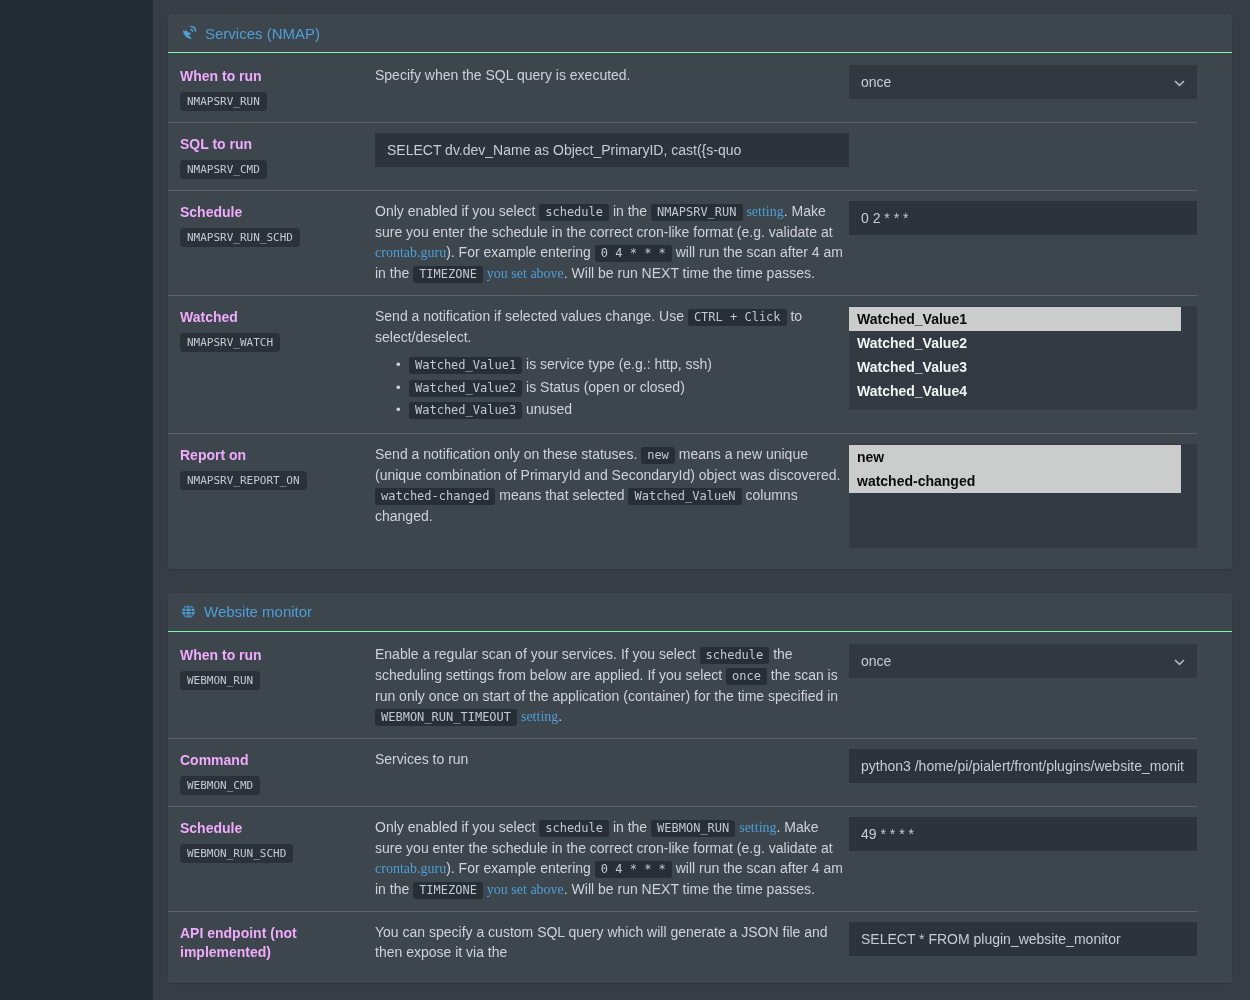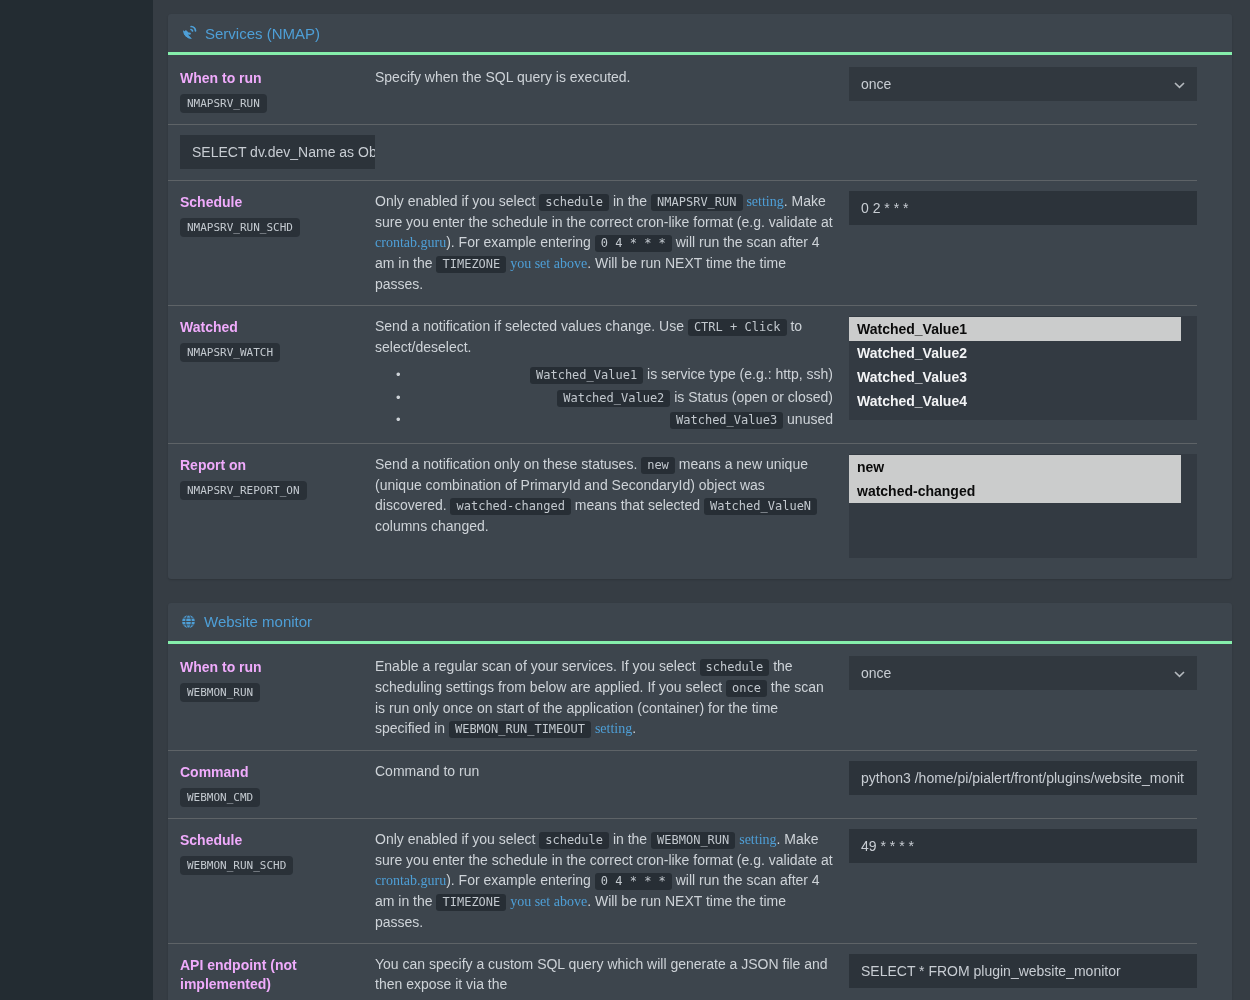--- a/index.html
+++ b/index.html
@@ -12,46 +12,46 @@
   .layout{display:flex;width:1250px;height:1000px;}
   .sidebar{width:153px;flex:none;background:#232c32;}
   .content{flex:1;box-sizing:border-box;padding:14px 18px 0 15px;overflow:hidden;}
 
   .card{
     background:#3d454d;border-radius:3px;margin-bottom:24px;
     box-shadow:0 1px 2px rgba(0,0,0,.15);
   }
   .card-header{
     height:38px;display:flex;align-items:center;gap:8px;
-    padding:0 13px;border-bottom:3px solid #86efac;
+    padding:0 13px;border-bottom:1px solid #86efac;
     color:var(--accent,#4e9fd7);font-size:15px;
   }
   .card-header .hicon{display:flex;align-items:center;}
   .card-body{padding:1px 0 10px;}
 
   .srow{
     display:grid;grid-template-columns:195px 474px 348px;
     padding:11px 35px 11px 12px;position:relative;
   }
   .srow + .srow::before{
     content:"";position:absolute;left:0;right:35px;top:0;height:1px;background:#5e6367;
   }
   .c1 .lbl{font-weight:bold;color:#f0abfc;font-size:14px;line-height:19px;padding-top:2px;}
   .key{
     display:inline-block;margin-top:6px;background:#2a3138;border-radius:4px;
     padding:3px 7px;font-family:"DejaVu Sans Mono",monospace;font-size:11px;color:#c4cad0;
   }
-  .c2{color:#ced3d8;font-size:14px;line-height:20px;padding-right:16px;}
+  .c2{color:#ced3d8;font-size:14px;line-height:20px;}
   .codei{
     background:#272e35;border-radius:3px;padding:1px 6px 2px;
     font-family:"DejaVu Sans Mono",monospace;font-size:12px;color:#c2c8ce;white-space:nowrap;
   }
   .dlink{color:var(--accent,#4e9fd7);text-decoration:none;font-family:Liberation Serif, serif;}
   .blist{margin:7px 0 0;padding-left:34px;list-style:none;}
-  .blist li{line-height:21.5px;position:relative;text-align:right;}
+  .blist li{line-height:21.5px;position:relative;}
   .blist li::before{content:"\2022";position:absolute;left:-13px;top:0;color:#ced3d8;font-size:13px;}
 
   .sel{
     height:34px;background:#31383f;display:flex;align-items:center;justify-content:space-between;
     padding:0 12px;color:#c8cdd3;font-size:14px;cursor:default;
   }
   .tin{
     height:34px;background:#2c333a;display:flex;align-items:center;
     padding:0 12px;color:#c8cdd3;font-size:14px;white-space:nowrap;overflow:hidden;
   }
@@ -91,20 +91,21 @@
               <div class="c3">
                 <div class="sel">
                   <span class="selval">once</span>
                   <span class="chev"><svg width="11" height="7" viewBox="0 0 11 7">
                       <path d="M1 1 L5.5 5.4 L10 1" fill="none" stroke="#b4b9be" stroke-width="1.6"></path>
                     </svg></span>
                 </div>
               </div>
             </div>
             <div class="srow">
+              <div class="c1"><div class="lbl">SQL to run</div><code class="key">NMAPSRV_CMD</code></div>
               <div class="c3">
                 <div class="tin">
                   <span class="tval">SELECT  dv.dev_Name as Object_PrimaryID, cast({s-quo</span>
                 </div>
               </div>
             </div>
             <div class="srow">
               <div class="c1"><div class="lbl">Schedule</div><code class="key">NMAPSRV_RUN_SCHD</code></div>
               <div class="c2"><span class="seg">Only enabled if you select </span><code class="codei">schedule</code><span class="seg"> in the </span><code class="codei">NMAPSRV_RUN</code><span class="seg"> </span><a class="dlink" href="#">setting</a><span class="seg">. Make sure you enter the schedule in the correct cron-like format (e.g. validate at </span><a class="dlink" href="#">crontab.guru</a><span class="seg">). For example entering </span><code class="codei">0 4 * * *</code><span class="seg"> will run the scan after 4 am in the </span><code class="codei">TIMEZONE</code><span class="seg"> </span><a class="dlink" href="#">you set above</a><span class="seg">. Will be run NEXT time the time passes.</span></div>
               <div class="c3">
@@ -164,21 +165,21 @@
                 <div class="sel">
                   <span class="selval">once</span>
                   <span class="chev"><svg width="11" height="7" viewBox="0 0 11 7">
                       <path d="M1 1 L5.5 5.4 L10 1" fill="none" stroke="#b4b9be" stroke-width="1.6"></path>
                     </svg></span>
                 </div>
               </div>
             </div>
             <div class="srow">
               <div class="c1"><div class="lbl">Command</div><code class="key">WEBMON_CMD</code></div>
-              <div class="c2"><span class="seg">Command to run</span></div>
+              <div class="c2"><span class="seg">Services to run</span></div>
               <div class="c3">
                 <div class="tin">
                   <span class="tval">python3 /home/pi/pialert/front/plugins/website_monit</span>
                 </div>
               </div>
             </div>
             <div class="srow">
               <div class="c1"><div class="lbl">Schedule</div><code class="key">WEBMON_RUN_SCHD</code></div>
               <div class="c2"><span class="seg">Only enabled if you select </span><code class="codei">schedule</code><span class="seg"> in the </span><code class="codei">WEBMON_RUN</code><span class="seg"> </span><a class="dlink" href="#">setting</a><span class="seg">. Make sure you enter the schedule in the correct cron-like format (e.g. validate at </span><a class="dlink" href="#">crontab.guru</a><span class="seg">). For example entering </span><code class="codei">0 4 * * *</code><span class="seg"> will run the scan after 4 am in the </span><code class="codei">TIMEZONE</code><span class="seg"> </span><a class="dlink" href="#">you set above</a><span class="seg">. Will be run NEXT time the time passes.</span></div>
               <div class="c3">

